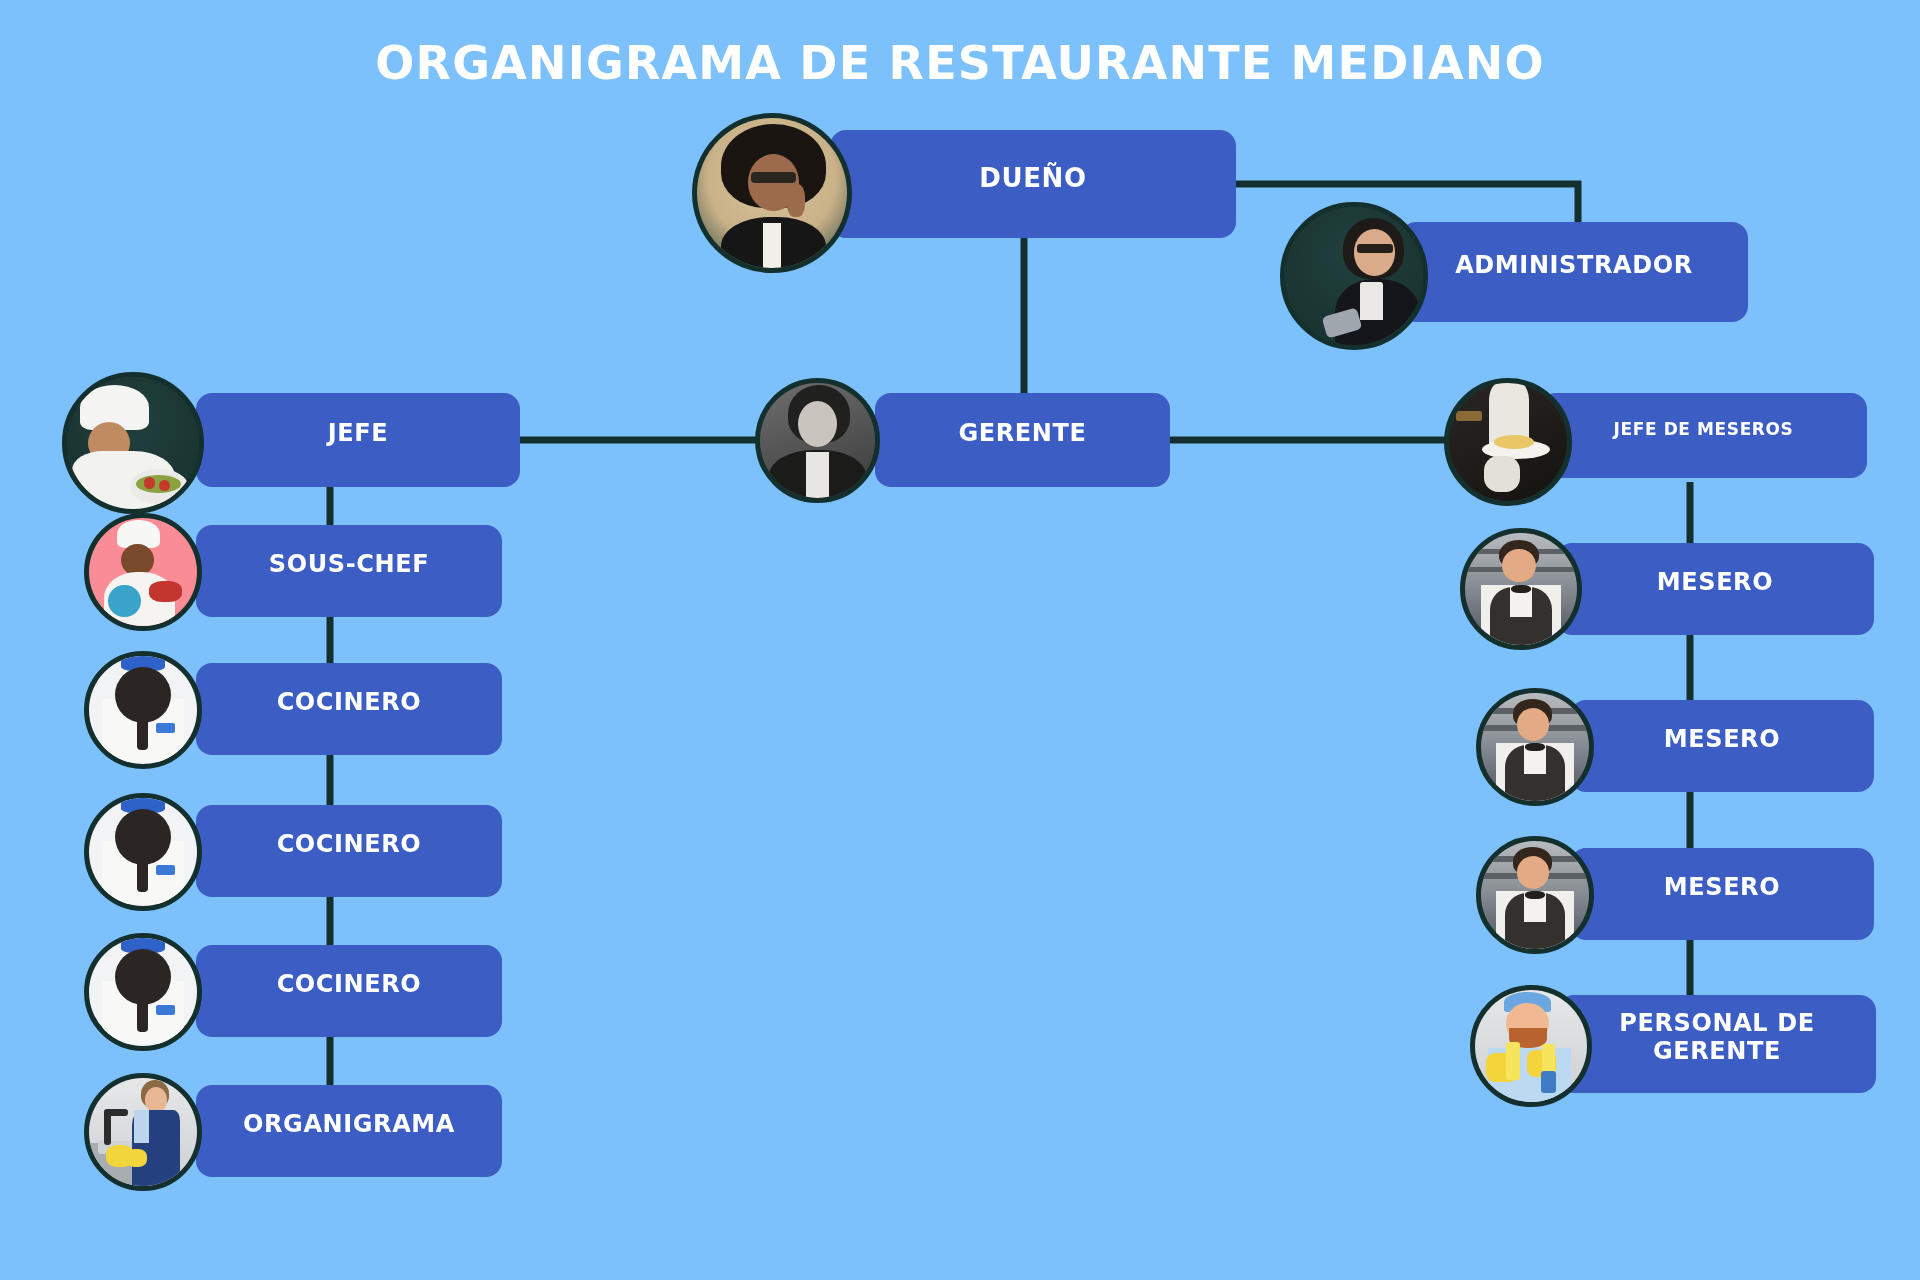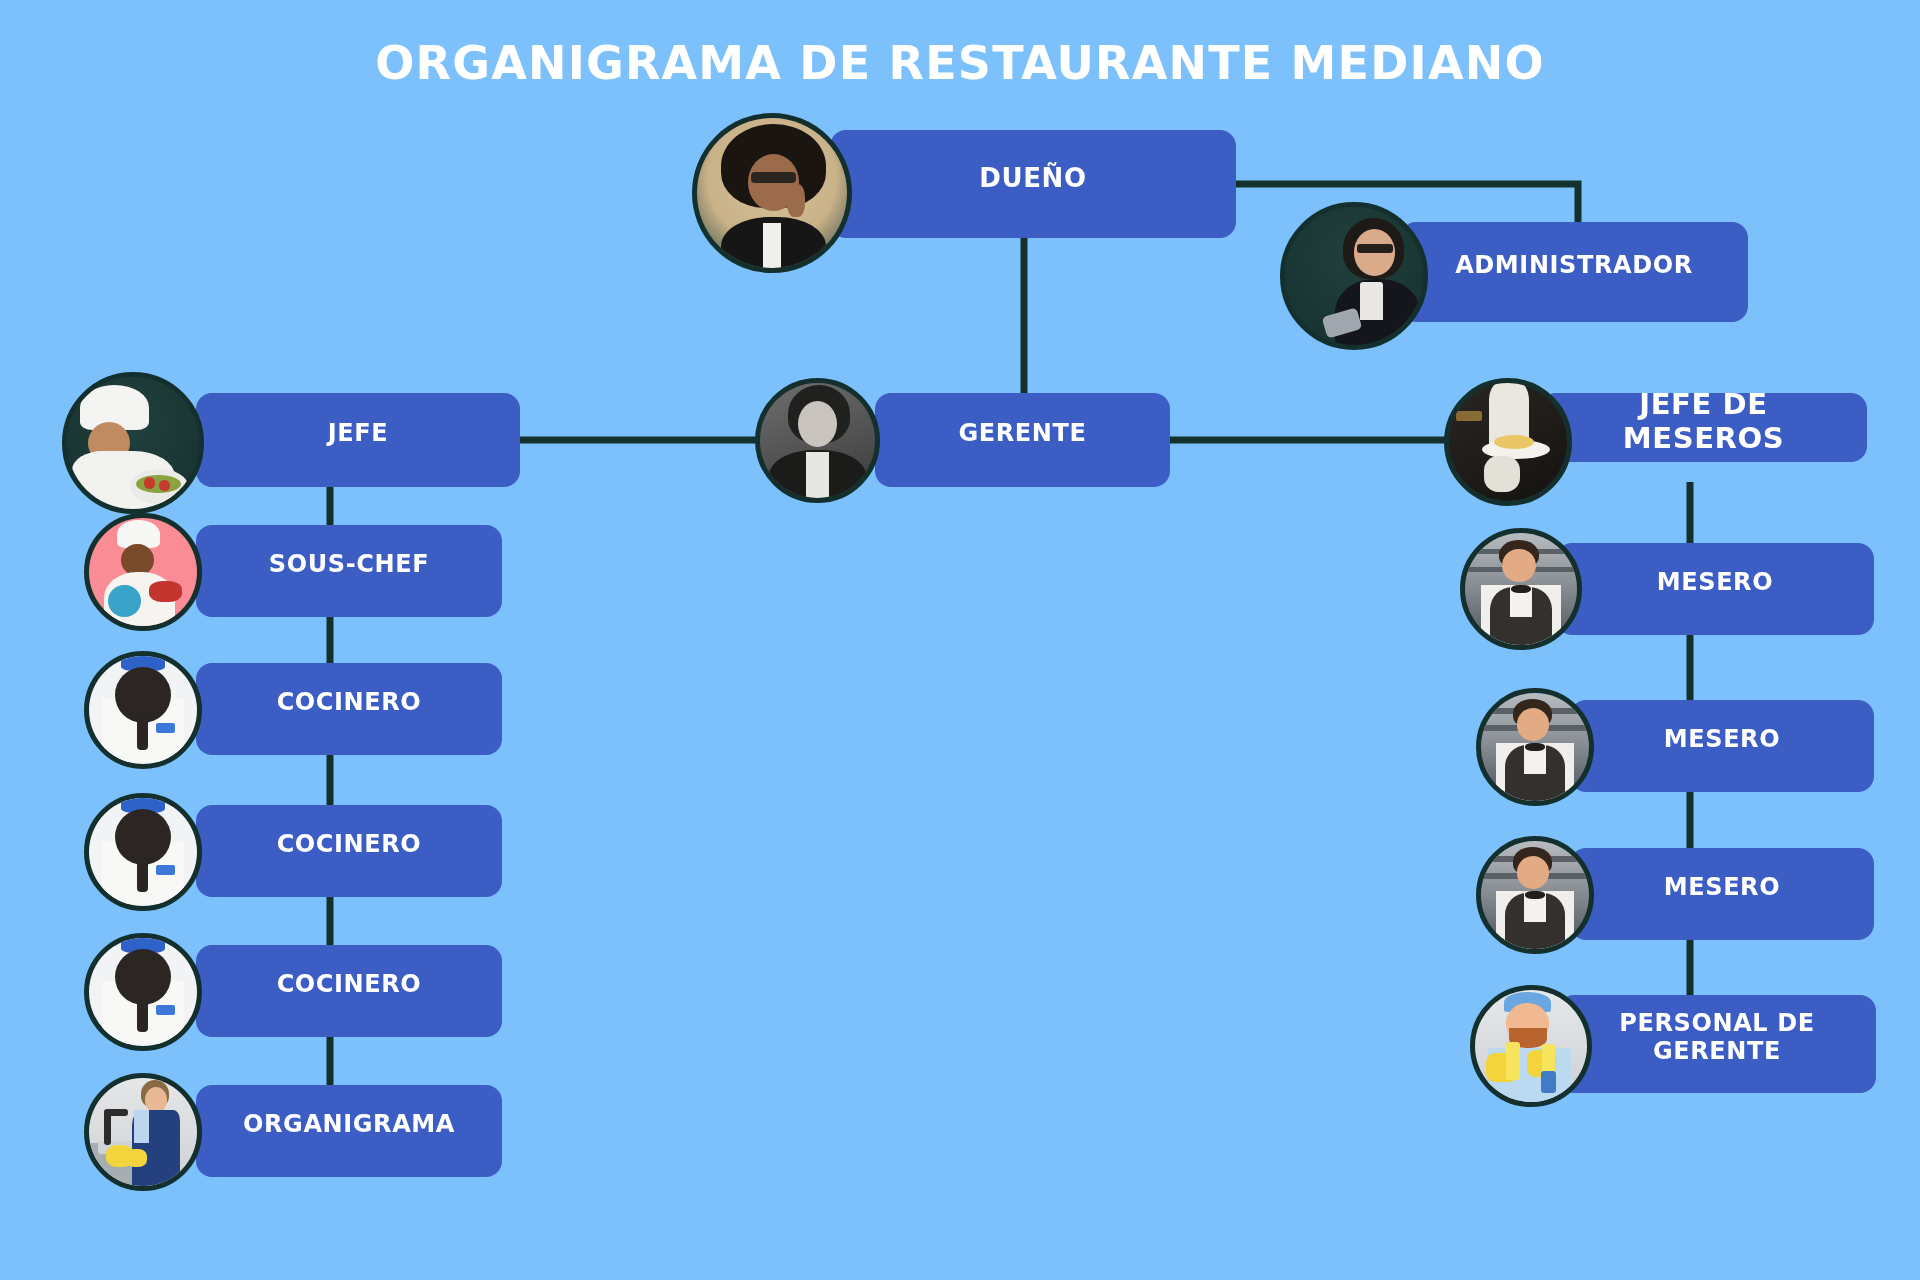--- a/index.html
+++ b/index.html
@@ -226,21 +226,21 @@
     <div class="hair shape" style="left:48%; top:2%; width:26%; height:26%; background:#8a6a44;"></div>
     <div class="head" style="left:52%; top:8%; width:20%; height:24%; background:#e7b893;"></div>
     <div class="shape" style="left:40%; top:30%; width:44%; height:70%; background:#24407e; border-radius:20% 14% 0 0;"></div>
     <div class="shape" style="left:42%; top:30%; width:14%; height:30%; background:#bcd4ee;"></div>
     <div class="shape" style="left:16%; top:62%; width:26%; height:20%; background:#f2d53c; border-radius:40%;"></div>
     <div class="shape" style="left:34%; top:66%; width:20%; height:16%; background:#f2d53c; border-radius:40%;"></div>
   </div>
 </div>
 
 <div class="node">
-  <div class="node-box" style="left: 1540px; top: 393px; width: 327px; height: 69px; font-size: 29px; background: rgb(60, 94, 196); color: rgb(255, 255, 255);">
+  <div class="node-box" style="left: 1540px; top: 393px; width: 327px; height: 85px; font-size: 17px; background: rgb(60, 94, 196); color: rgb(255, 255, 255);">
     <span>JEFE DE MESEROS</span>
   </div>
   <div class="avatar" style="left: 1444px; top: 378px; width: 128px; height: 128px; border-color: rgb(20, 48, 46);">
     <div class="art" style="background:linear-gradient(150deg,#2a2622 0%,#141210 100%);"></div>
     <div class="shape" style="left:34%; top:0%; width:34%; height:62%; background:#e9e7e0; border-radius:24% 24% 6% 6%;"></div>
     <div class="shape" style="left:6%; top:24%; width:22%; height:8%; background:#8a6a36; border-radius:2px;"></div>
     <div class="shape" style="left:28%; top:48%; width:58%; height:16%; background:#f4f2ec; border-radius:50%;"></div>
     <div class="shape" style="left:38%; top:44%; width:34%; height:12%; background:#e9c766; border-radius:50%;"></div>
     <div class="shape" style="left:30%; top:62%; width:30%; height:30%; background:#e3e0d8; border-radius:40%;"></div>
   </div>

